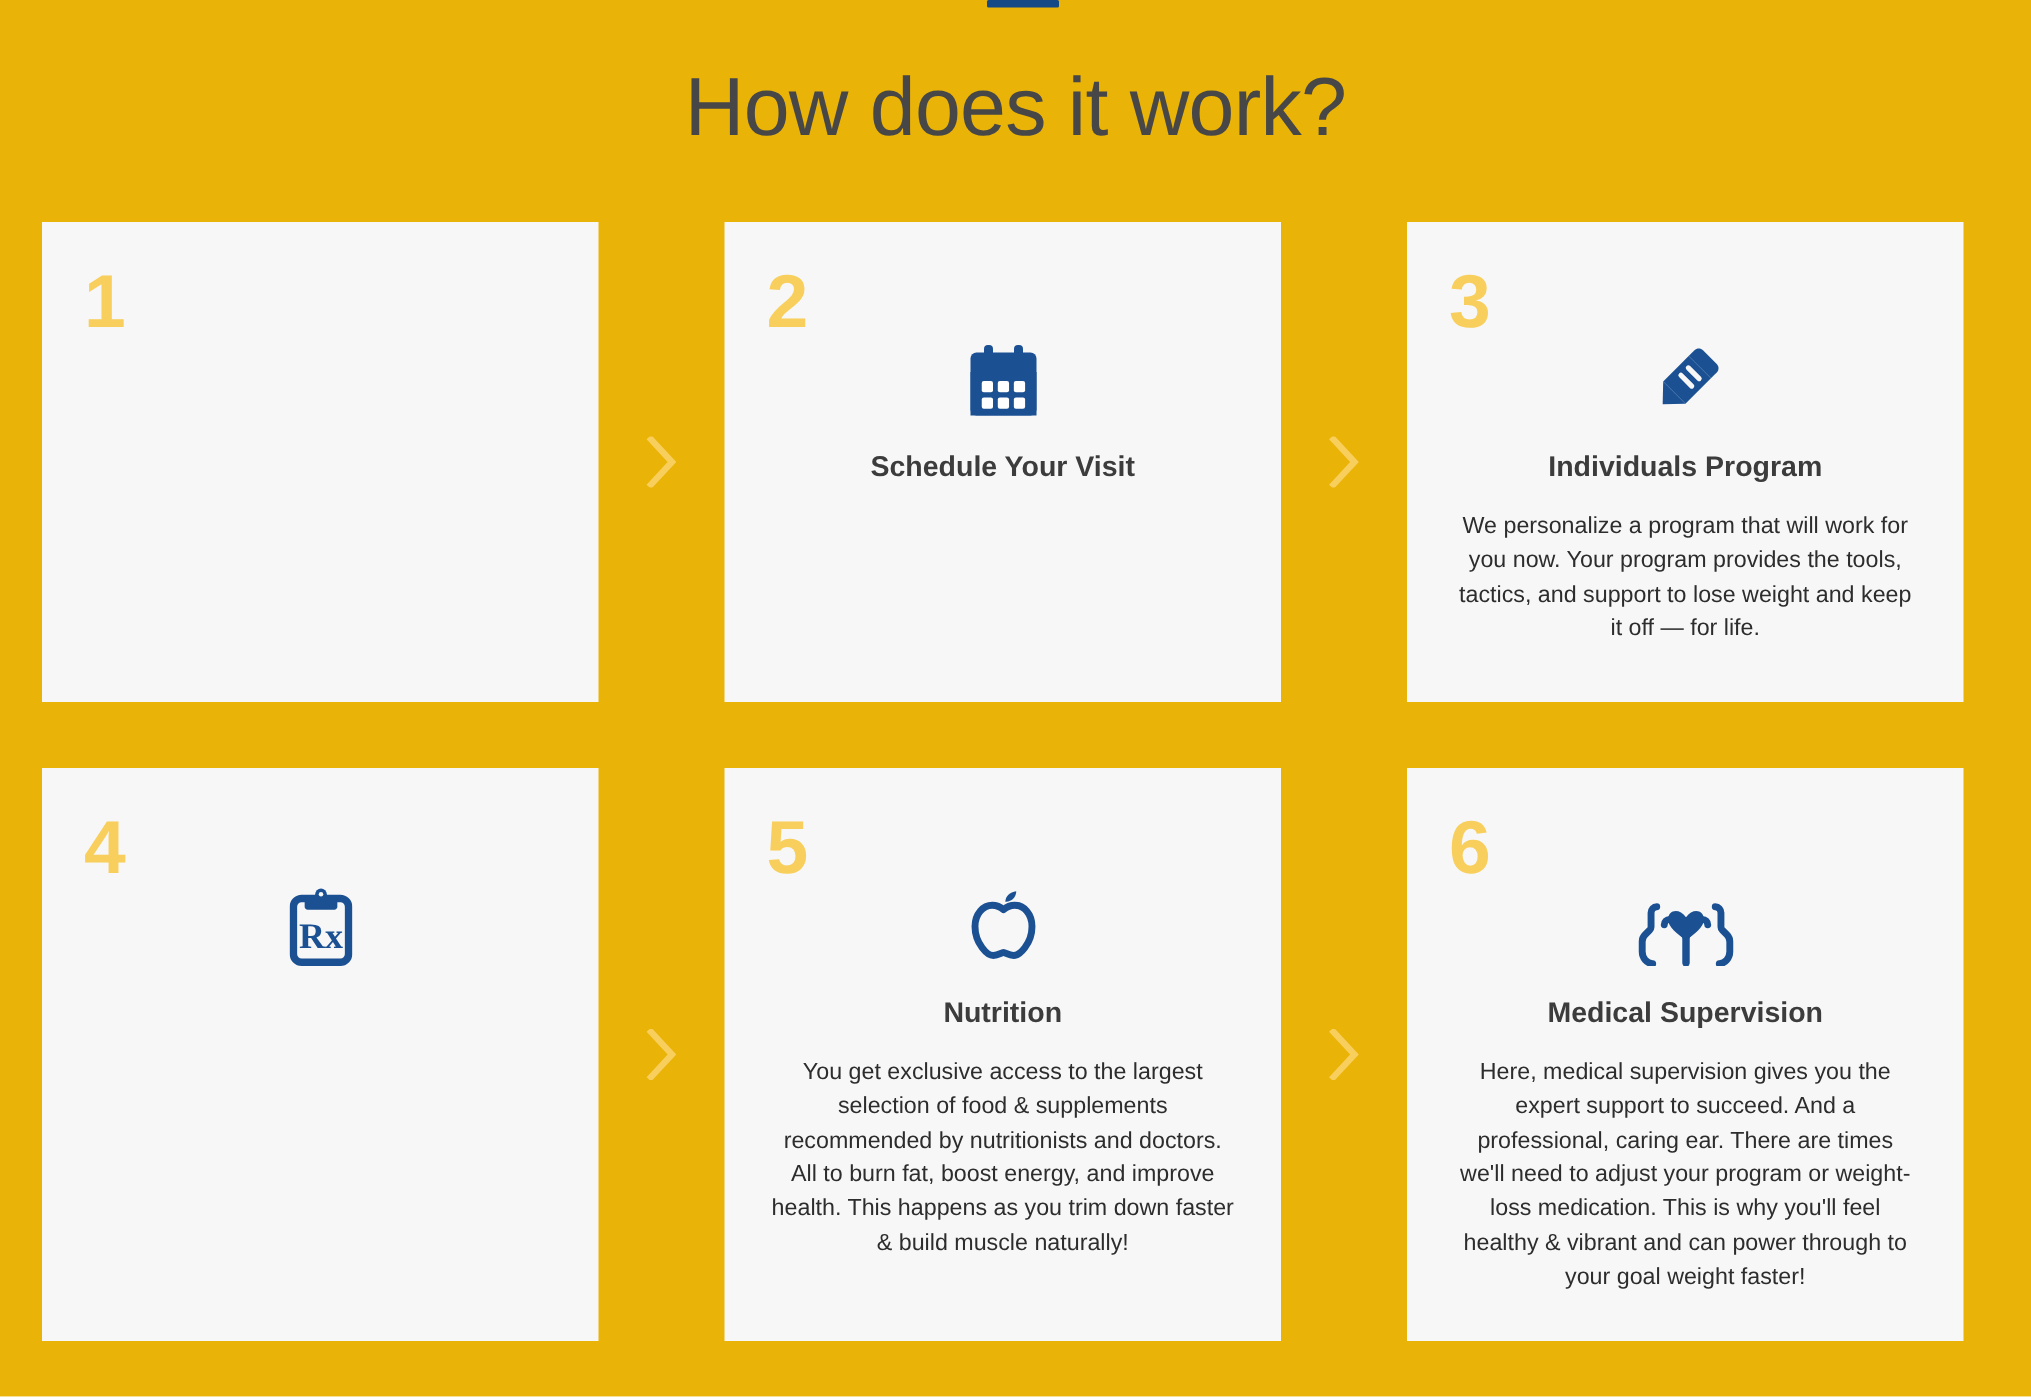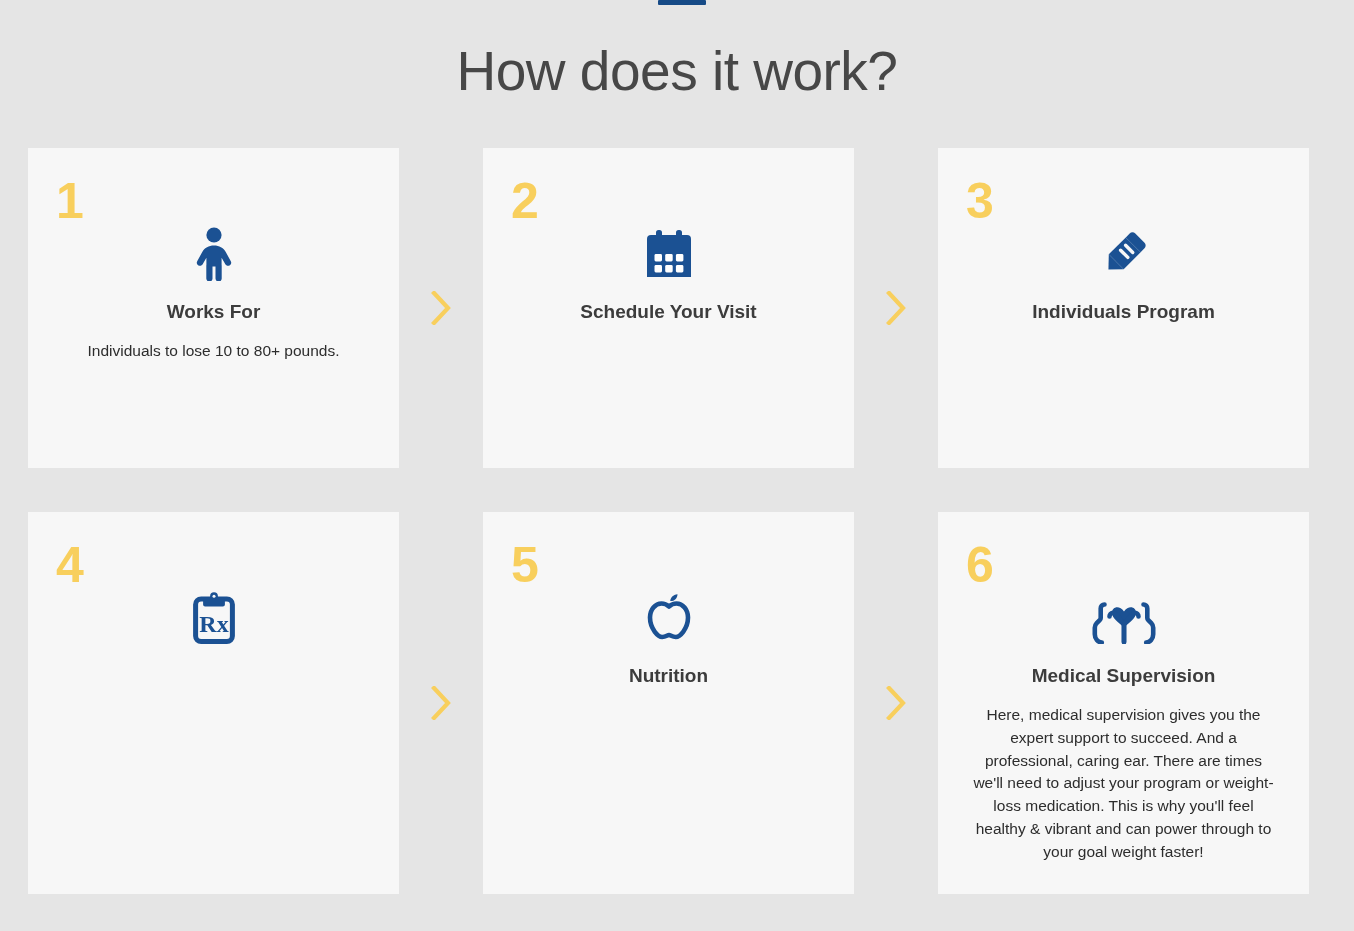--- a/index.html
+++ b/index.html
@@ -9,21 +9,21 @@
     height: 931px;
     background: #ffffff;
     font-family: "Liberation Sans", sans-serif;
     overflow: hidden;
   }
 
   .page {
     position: relative;
     width: 1354px;
     height: 931px;
-    background: #e5e5e5;
+    background: #eab308;
   }
 
   
   .accent-bar {
     position: absolute;
     left: 658px;
     top: 0px;
     width: 48px;
     height: 5px;
     background: #164a86;
@@ -136,30 +136,20 @@
   <div class="accent-bar"></div>
 
   <h1 class="section-title">How does it work?</h1>
 
   <div class="grid">
 
     <div class="row row-1">
 
       <div class="card">
         <div class="card-number">1</div>
-        <div class="card-inner">
-          <div class="card-icon">
-            <svg width="38" height="54" viewBox="0 0 38 54">
-              <circle cx="19" cy="8" r="7.6" fill="#1b5193"></circle>
-              <path d="M19 18.5c-5.4 0-9.2 2.3-11.6 6.2L2.2 34.2c-.9 1.6-.3 3.5 1.3 4.3 1.6.8 3.5.2 4.3-1.4l3.6-6.3v7.4h-.1v13.4c0 1.7 1.4 3.1 3.1 3.1s3.1-1.4 3.1-3.1V39.4h3v12.2c0 1.7 1.4 3.1 3.1 3.1s3.1-1.4 3.1-3.1V38.2h-.1v-7.4l3.6 6.3c.8 1.6 2.7 2.2 4.3 1.4 1.6-.8 2.2-2.7 1.3-4.3l-5.2-9.5c-2.4-3.9-6.2-6.2-11.6-6.2z" fill="#1b5193"></path>
-            </svg>
-          </div>
-          <div class="card-title">Works For</div>
-          <div class="card-desc">Individuals to lose 10 to 80+ pounds.</div>
-        </div>
       </div>
 
       <div class="gap">
         <div class="chevron">
           <svg width="22" height="34" viewBox="0 0 22 34">
             <path d="M4 2 L18 17 L4 32" fill="none" stroke="#f8cf5d" stroke-width="4.2" stroke-linecap="square"></path>
           </svg>
         </div>
       </div>
 
@@ -200,20 +190,21 @@
               <g transform="rotate(45 25 25)">
                 <path d="M18.5 2.5h13c2.2 0 4 1.8 4 4v5.5h-21V6.5c0-2.2 1.8-4 4-4z" fill="#1b5193"></path>
                 <rect x="14.5" y="12" width="21" height="24" fill="#1b5193"></rect>
                 <path d="M14.5 36h21l-10.5 11z" fill="#1b5193"></path>
                 <rect x="18.2" y="16" width="13.6" height="3.4" rx="1.7" fill="#f7f7f7"></rect>
                 <rect x="18.2" y="23" width="13.6" height="3.4" rx="1.7" fill="#f7f7f7"></rect>
               </g>
             </svg>
           </div>
           <div class="card-title">Individuals Program</div>
+          <div class="card-desc">We personalize a program that will work for you now. Your program provides the tools, tactics, and support to lose weight and keep it off — for life.</div>
         </div>
       </div>
     </div>
 
     <div class="row row-2">
 
       <div class="card">
         <div class="card-number">4</div>
         <div class="card-inner">
           <div class="card-icon">
@@ -239,20 +230,21 @@
       <div class="card">
         <div class="card-number">5</div>
         <div class="card-inner">
           <div class="card-icon">
             <svg width="46" height="52" viewBox="0 0 46 52">
               <path d="M31.5 2.2c-4.4.4-7.1 3.4-7.3 6.9 3.9.3 7.2-2.6 7.3-6.9z" fill="#1b5193"></path>
               <path d="M23 14.5c-2.2-2-4.8-3-7.5-3C9.3 11.5 4 17.3 4 25.6c0 4.8 1.8 10.2 4.8 14.2 2.4 3.2 5 5.2 7.4 5.2 1.9 0 3.4-.6 4.6-1.2 1-.5 1.6-.8 2.2-.8s1.2.3 2.2.8c1.2.6 2.7 1.2 4.6 1.2 2.4 0 5-2 7.4-5.2 3-4 4.8-9.4 4.8-14.2 0-8.3-5.3-14.1-11.5-14.1-2.7 0-5.3 1-7.5 3z" fill="none" stroke="#1b5193" stroke-width="4.6" stroke-linejoin="round"></path>
             </svg>
           </div>
           <div class="card-title">Nutrition</div>
+          <div class="card-desc">You get exclusive access to the largest selection of food &amp; supplements recommended by nutritionists and doctors. All to burn fat, boost energy, and improve health. This happens as you trim down faster &amp; build muscle naturally!</div>
         </div>
       </div>
 
       <div class="gap">
         <div class="chevron">
           <svg width="22" height="34" viewBox="0 0 22 34">
             <path d="M4 2 L18 17 L4 32" fill="none" stroke="#f8cf5d" stroke-width="4.2" stroke-linecap="square"></path>
           </svg>
         </div>
       </div>

